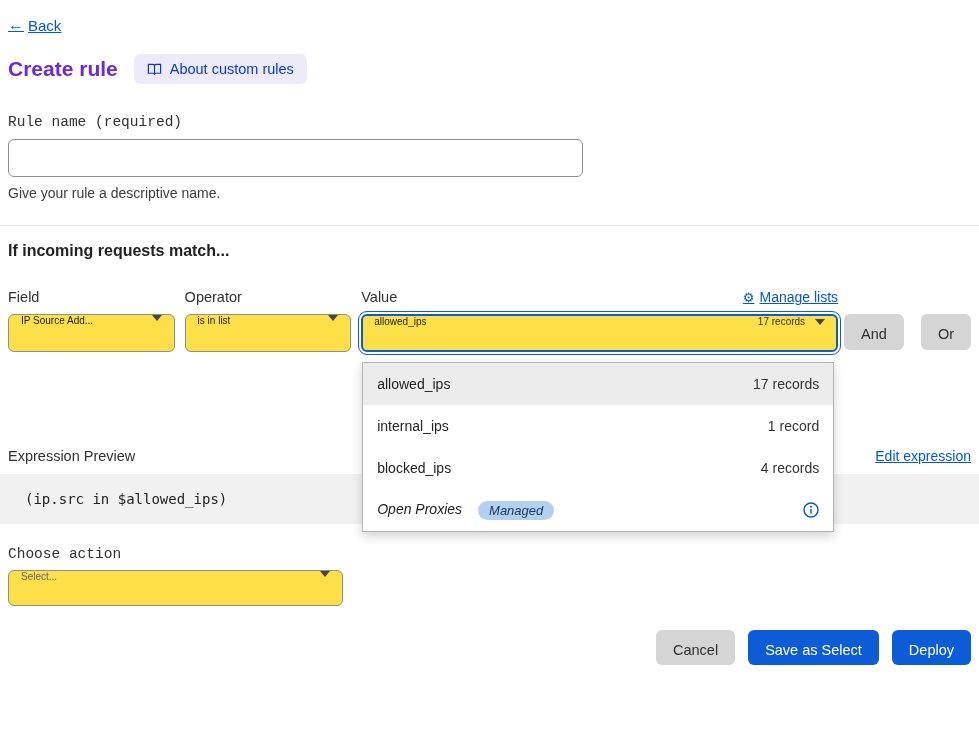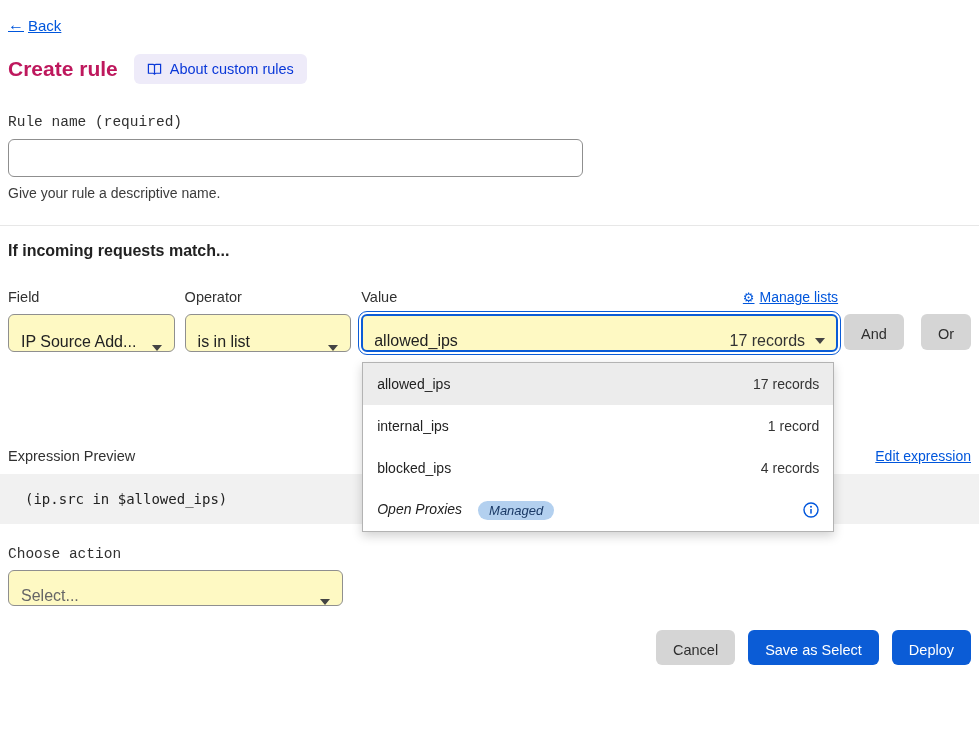--- a/index.html
+++ b/index.html
@@ -16,21 +16,21 @@
 
   
   .back {
     display:inline-flex; align-items:center; gap:4px;
     color:#0056dc; font-size:15px; text-decoration:underline; cursor:pointer;
   }
   .back .arrow { text-decoration:none; font-size:16px; }
 
   
   .title-row { display:flex; align-items:center; gap:16px; margin-top:20px; }
-  .page-title { font-size:21px; font-weight:bold; color:#be185d; }
+  .page-title { font-size:21px; font-weight:bold; color:#6d28d9; }
   .about-badge {
     display:inline-flex; align-items:center; gap:8px;
     background:#eeebf9; color:#0a38d8;
     padding:7px 13px; border-radius:6px; font-size:14.5px; cursor:pointer;
   }
   .about-badge svg { display:block; }
 
   
   .field-label { margin-top:30px; font-size:14.5px; color:#313131;font-family:Liberation Mono, monospace; }
   .rule-name-input {
@@ -49,24 +49,24 @@
   .controls { display:flex; margin-top:28px; align-items:flex-start; }
   .col { display:flex; flex-direction:column; }
   .col-field   { width:167px; margin-right:10px; }
   .col-op      { width:167px; margin-right:10px; }
   .col-value   { width:478px; margin-right:6px; position:relative; }
   .col-label-row { display:flex; justify-content:space-between; align-items:center; height:18px; font-size:14.5px; color:#313131; }
   .manage-link { display:inline-flex; align-items:center; gap:5px; color:#0056dc; text-decoration:underline; cursor:pointer; font-size:14px; }
   .manage-link .gear { text-decoration:none; font-size:13px; }
 
   .select {
-    margin-top:8px; height:38px; background:#fef9c3;
+    margin-top:8px; height:38px; background:#fde047;
     border:1px solid #8f8f8f; border-radius:6px;
-    display:flex; align-items:flex-end; justify-content:space-between;
-    padding:0 12px; cursor:pointer; font-size:16px; color:#222;
+    display:flex; align-items:flex-start; justify-content:space-between;
+    padding:0 12px; cursor:pointer; font-size:10px; color:#222;
   }
   .select .chev {
     width:0; height:0; margin-left:10px;
     border-left:5px solid transparent; border-right:5px solid transparent;
     border-top:6px solid #444; flex:none;
   }
   .select.focused {
     border:2px solid #0b5cd6;
     outline:1px solid #0b5cd6; outline-offset:2px;
     padding:0 11px;

